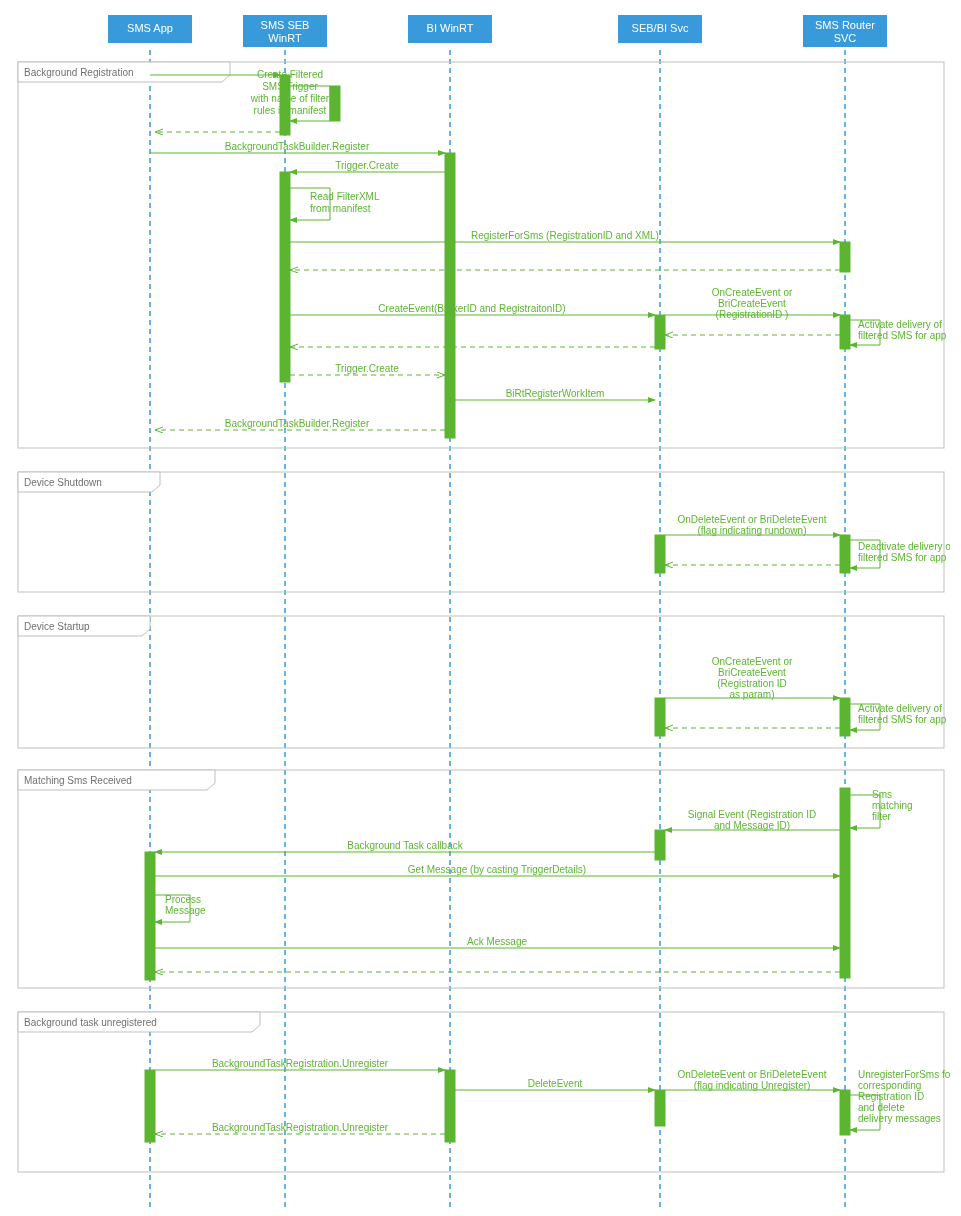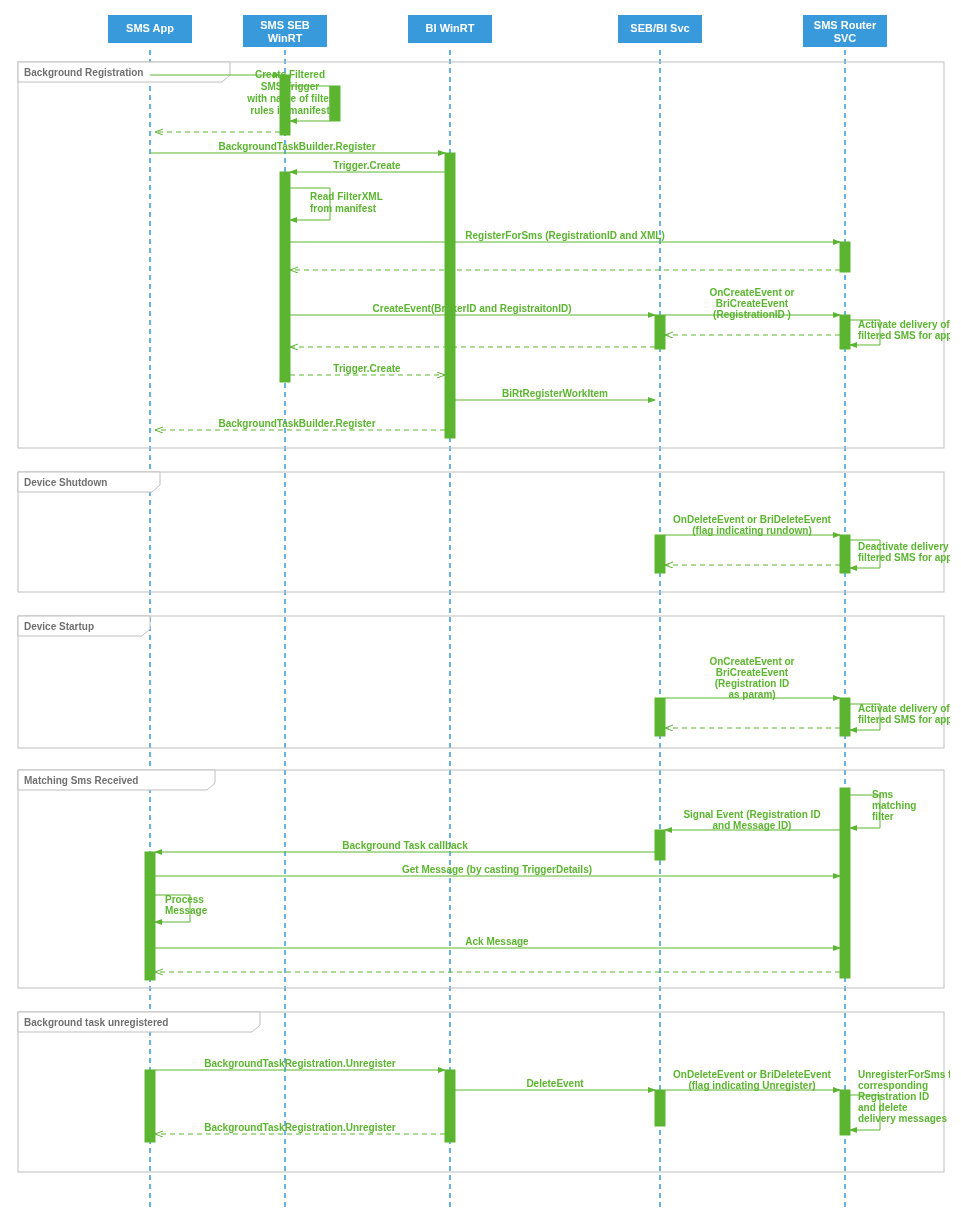--- a/index.html
+++ b/index.html
@@ -1,16 +1,16 @@
 <!DOCTYPE html>
 <html><head>
 <meta charset="utf-8">
 <style>
 body { margin:0; padding:10px; font-family:"Segoe UI",Arial,sans-serif; font-size:10px; background:#fff; color:#333; width:961px; }
-.svgwrap { position:relative; width:940px; height:1200px;font-weight:bold; }
+.svgwrap { position:relative; width:940px; height:1200px; }
 svg { position:absolute; left:0; top:0; }
 .participant-box { fill:#389adb; }
 .participant-text { fill:#fff; font-size:11px; text-anchor:middle; dominant-baseline:middle; }
 .lifeline { stroke:#389adb; stroke-width:1.5; stroke-dasharray:5 4; }
 .frame-box { fill:none; stroke:#bfbfbf; stroke-width:1; }
 .frame-label-box { fill:#fff; stroke:#bfbfbf; stroke-width:1; }
 .frame-label-text { fill:#707070; font-size:10px; dominant-baseline:middle; }
 .activation { fill:#5cb531; stroke:#5cb531; }
 .msg-line { stroke:#5cb531; stroke-width:1; fill:none; }
 .msg-dash { stroke-dasharray:5 4; }

